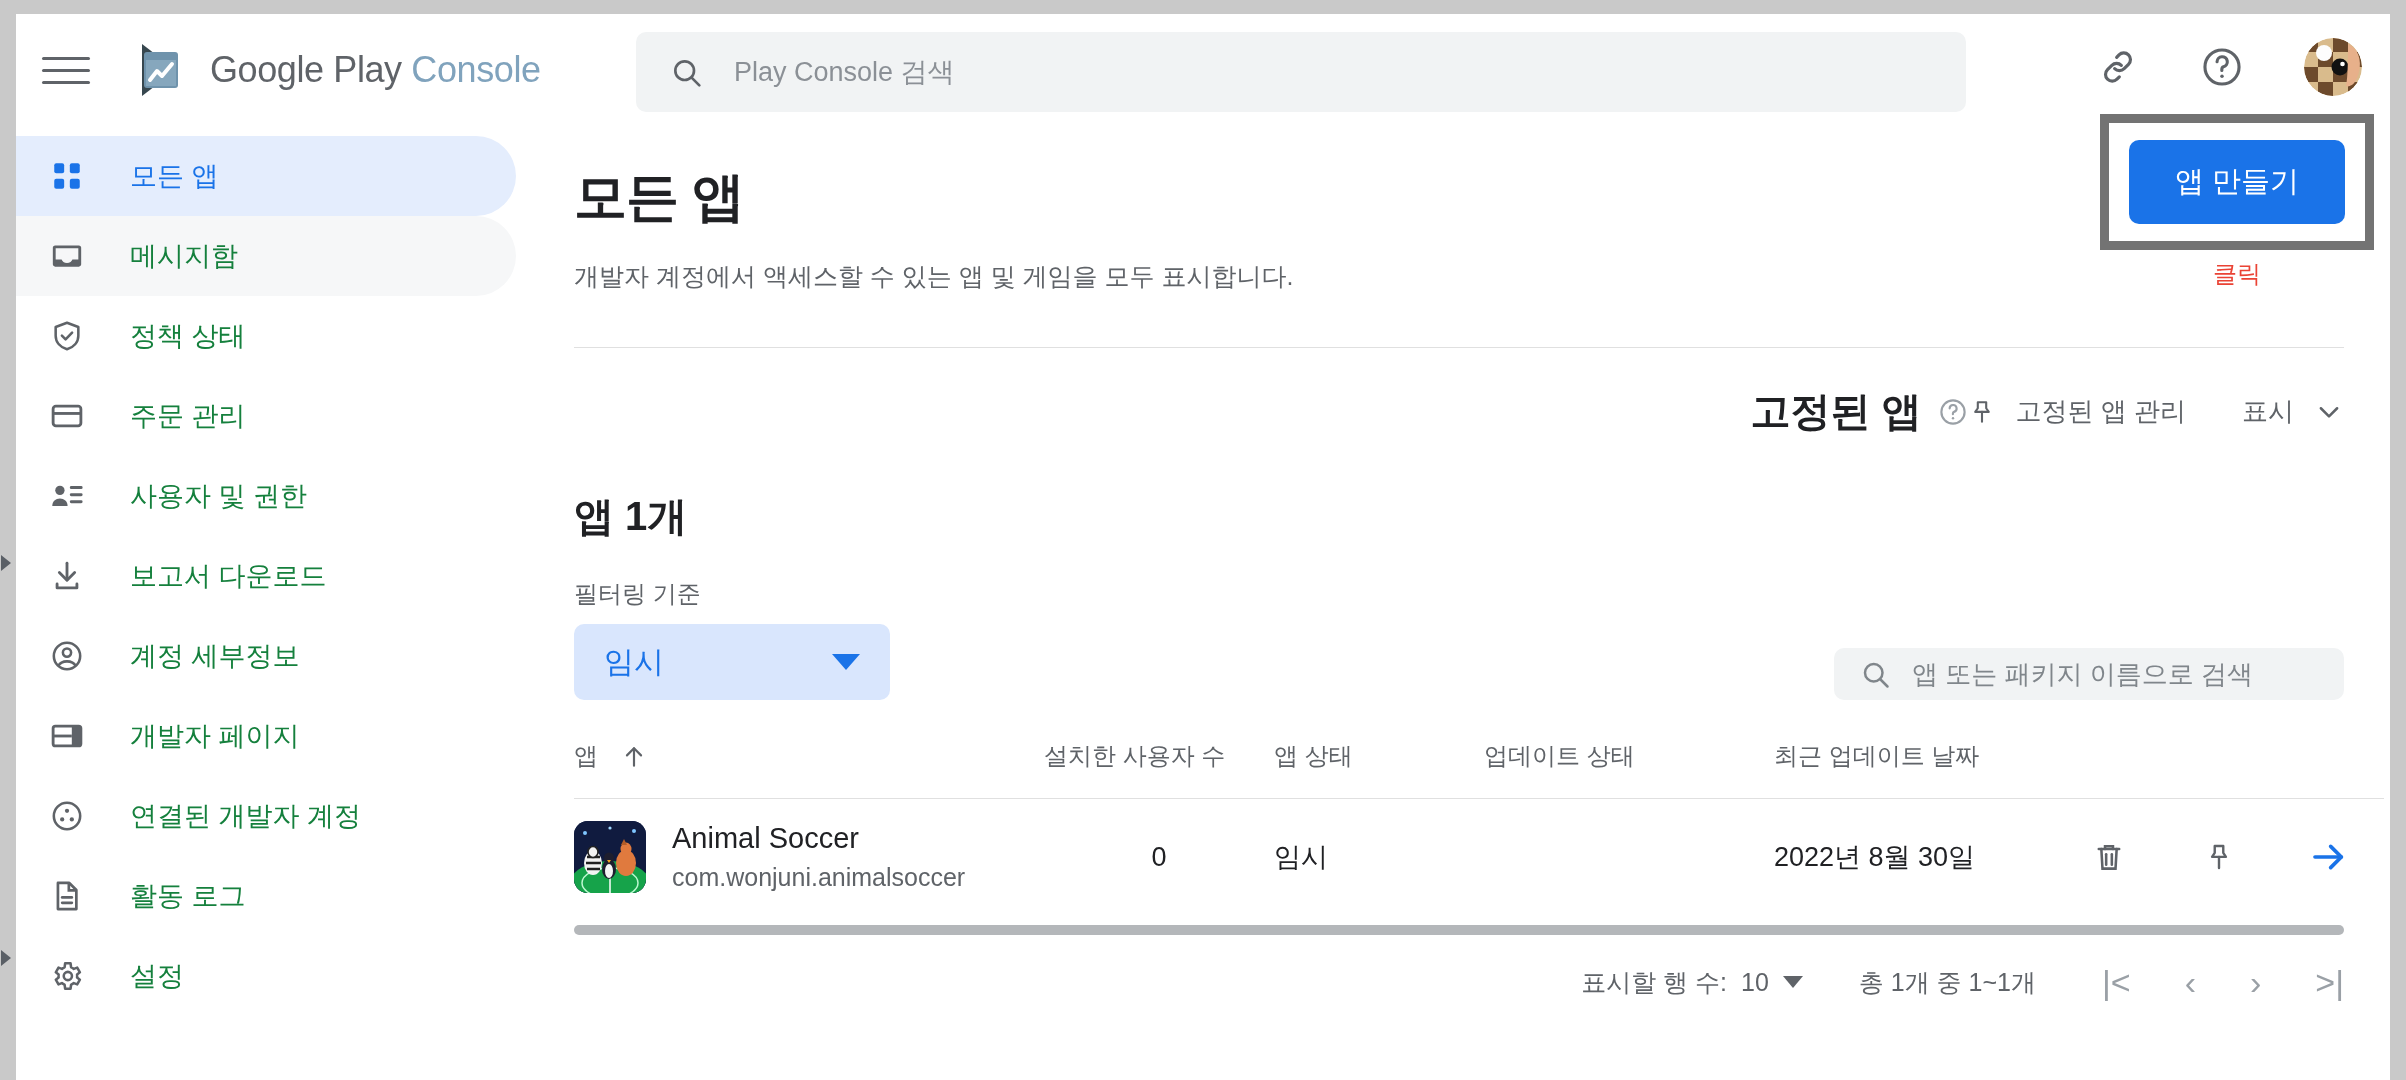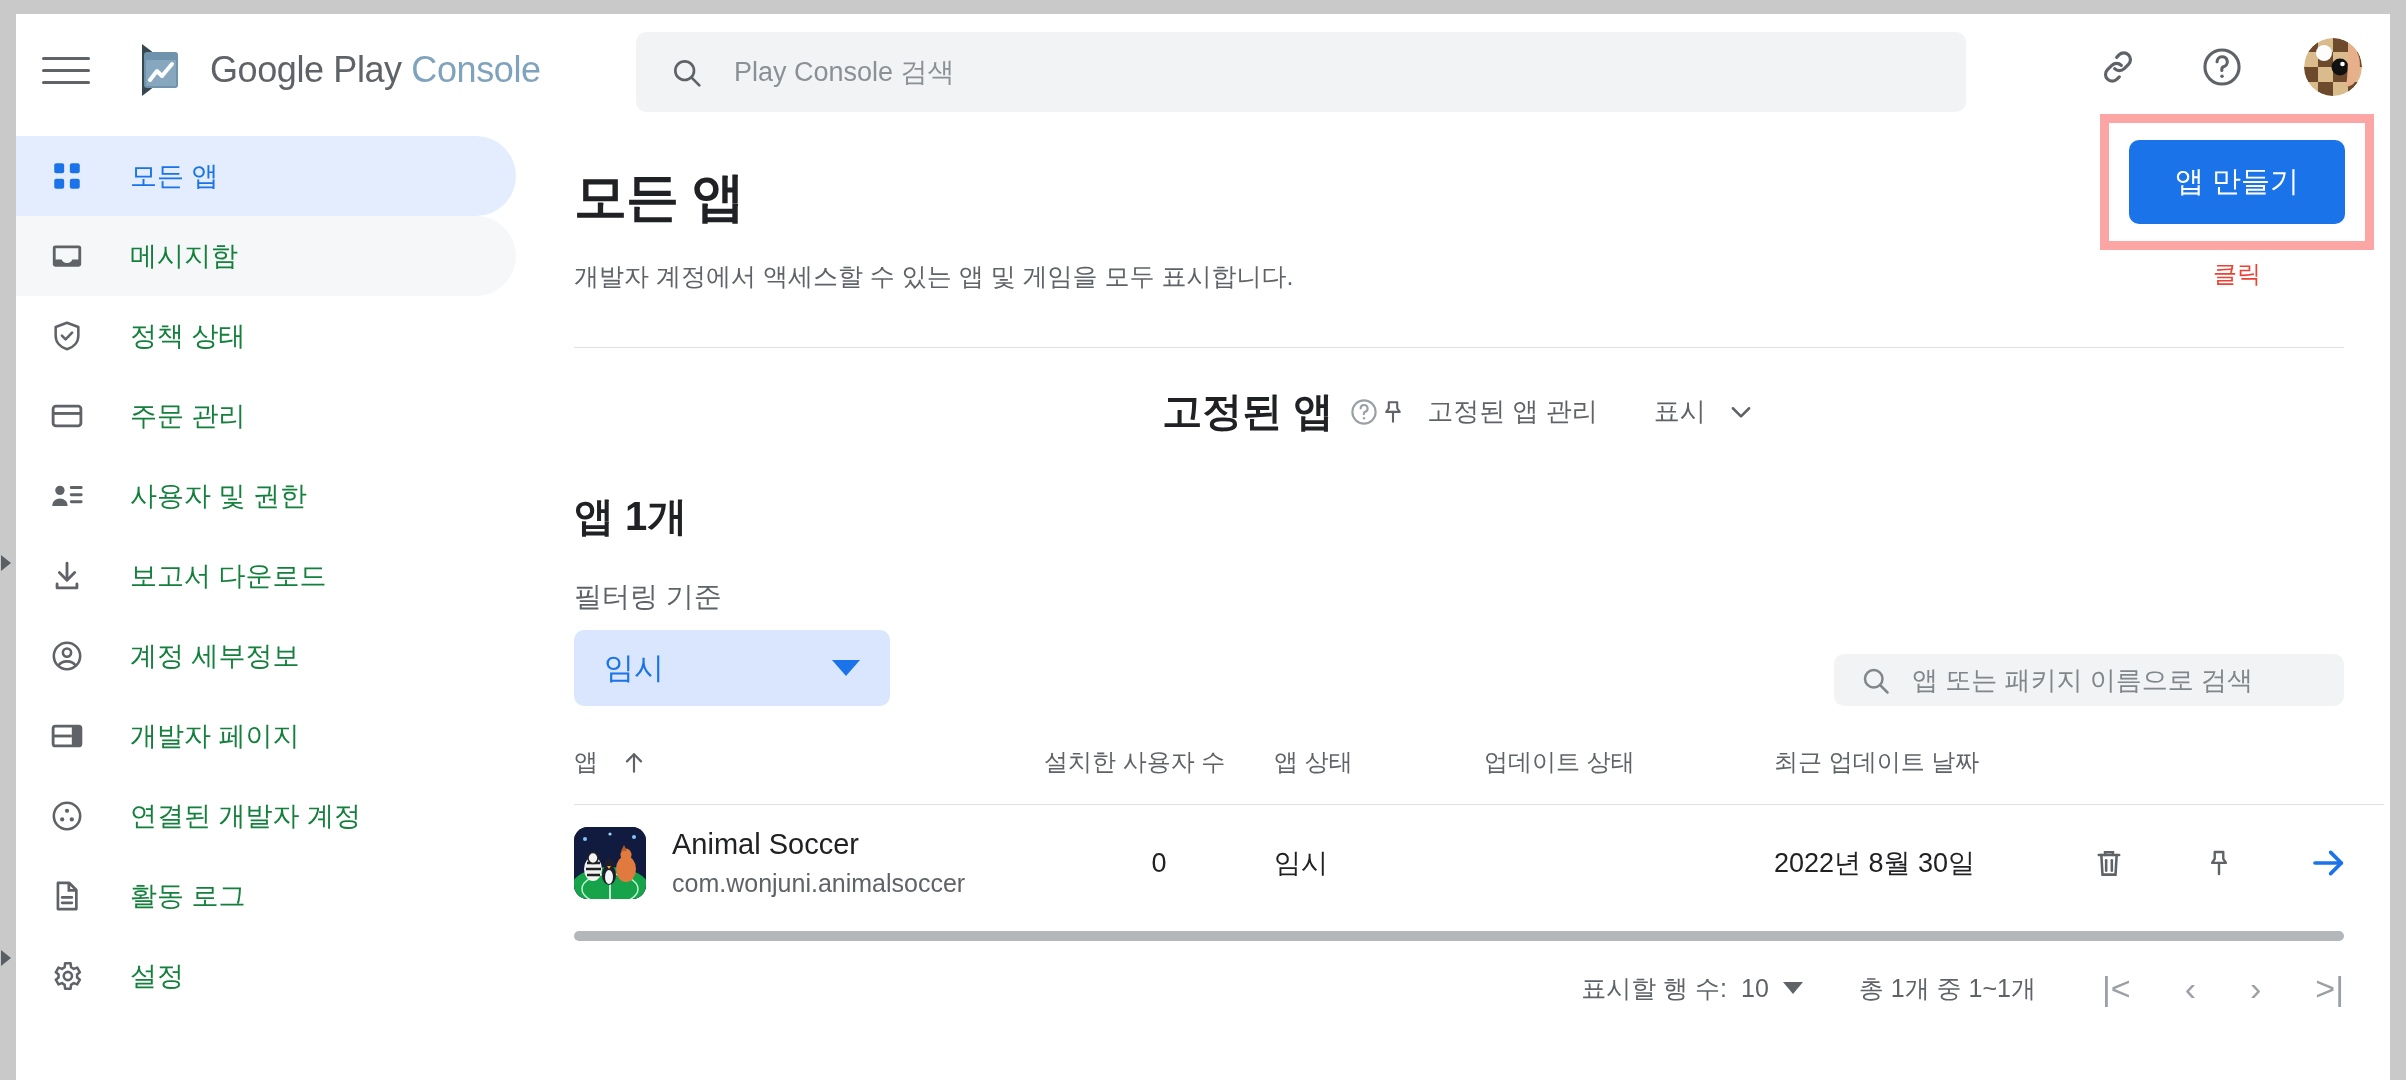--- a/index.html
+++ b/index.html
@@ -50,35 +50,35 @@
 
   
   .main{position:absolute;left:512px;top:112px;width:1862px;height:954px;background:#fff;}
   .divider{height:1px;background:#e0e0e0;}
 
   .page-head{padding:36px 46px 0 46px;position:relative;}
   .page-title{font-size:53px;font-weight:700;color:#202124;letter-spacing:-1px;}
   .page-sub{margin-top:26px;font-size:25px;color:#5f6368;}
 
   .create-wrap{position:absolute;right:16px;top:-12px;}
-  .highlight-box{border:9px solid #fca5a5;background:#fff;padding:17px 20px;display:inline-block;}
+  .highlight-box{border:9px solid #737373;background:#fff;padding:17px 20px;display:inline-block;}
   .btn-primary{background:#1a73e8;color:#fff;border:none;border-radius:10px;font-size:29px;font-family:inherit;padding:22px 46px;cursor:pointer;white-space:nowrap;}
   .click-note{text-align:center;color:#ea4335;font-size:24px;margin-top:8px;}
 
   .sec-divider{margin:54px 46px 0 46px;height:1px;background:#e0e0e0;}
 
-  .pinned-row{display:flex;align-items:center;justify-content:center;padding:36px 46px 0 46px;}
+  .pinned-row{display:flex;align-items:center;justify-content:flex-end;padding:36px 46px 0 46px;}
   .pinned-title{font-size:40px;font-weight:700;color:#202124;display:flex;align-items:center;gap:16px;}
   .pinned-actions{display:flex;align-items:center;gap:56px;color:#5f6368;font-size:26px;}
   .pinned-actions .act{display:flex;align-items:center;gap:20px;cursor:pointer;}
 
   .count-title{padding:50px 46px 0 46px;font-size:40px;font-weight:700;color:#202124;}
 
   .filter-row{display:flex;align-items:flex-end;justify-content:space-between;padding:34px 46px 0 46px;}
-  .filter-left .filter-label{font-size:28px;color:#5f6368;margin-bottom:14px;}
+  .filter-left .filter-label{font-size:24px;color:#5f6368;margin-bottom:14px;}
   .chip{background:#d9e6fd;color:#1a73e8;border-radius:10px;height:76px;width:316px;display:flex;align-items:center;justify-content:space-between;padding:0 30px;box-sizing:border-box;font-size:30px;cursor:pointer;}
   .chip .caret{width:0;height:0;border-left:14px solid transparent;border-right:14px solid transparent;border-top:16px solid #1a73e8;}
   .table-search{background:#f1f3f4;border-radius:10px;height:52px;width:510px;display:flex;align-items:center;padding:0 26px;box-sizing:border-box;cursor:text;}
   .table-search .ph{margin-left:22px;color:#80868b;font-size:26px;}
 
   table.apps{width:calc(100% - 92px);margin:40px 46px 0 46px;border-collapse:collapse;table-layout:fixed;}
   table.apps th{font-size:24px;color:#5f6368;font-weight:400;text-align:left;padding:0 0 26px 0;vertical-align:bottom;}
   table.apps td{padding:22px 0;vertical-align:middle;font-size:27px;color:#202124;border-top:1px solid #e0e0e0;}
   th.c-app{width:470px;}
   th.c-installs{width:230px;text-align:center;}

